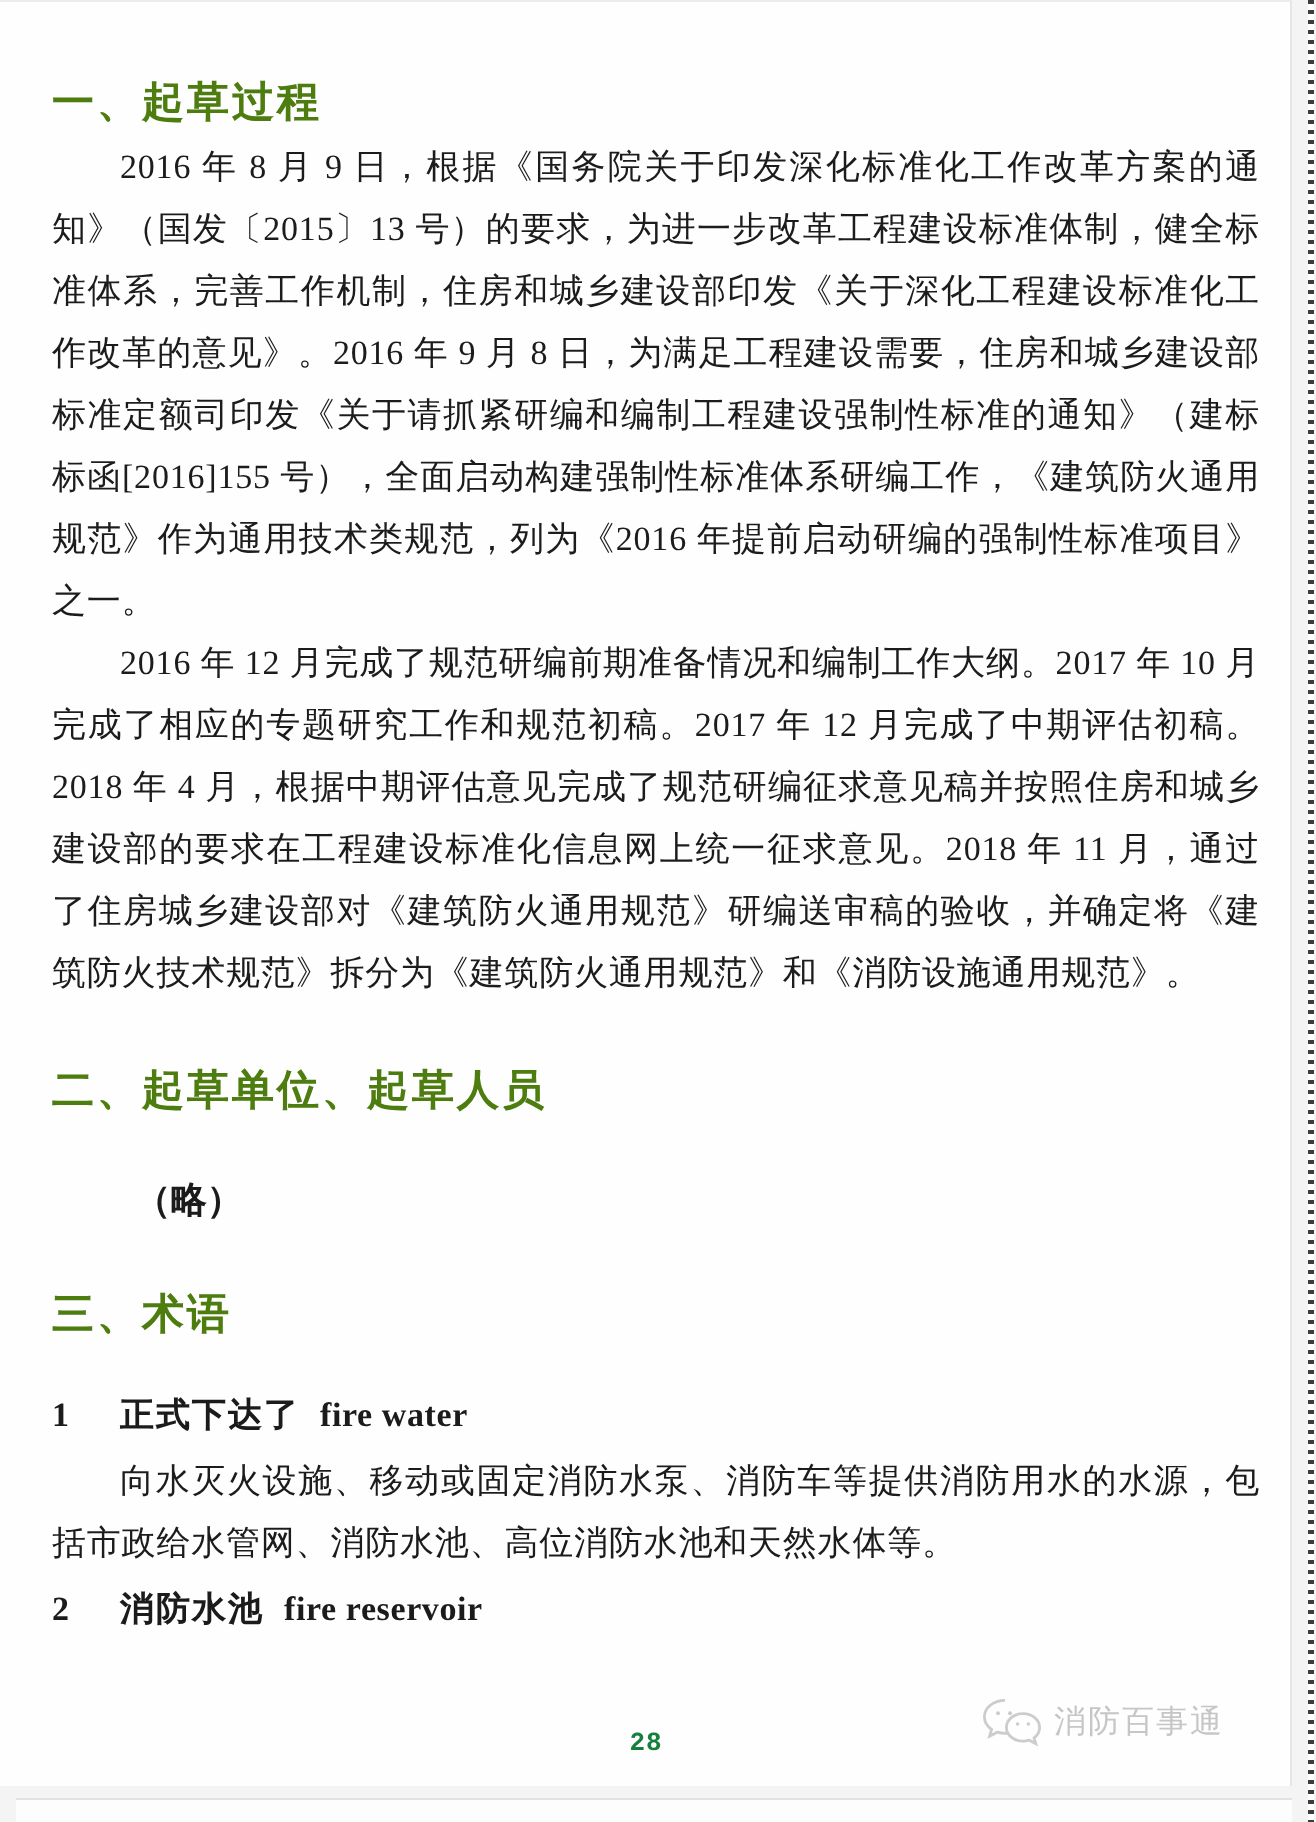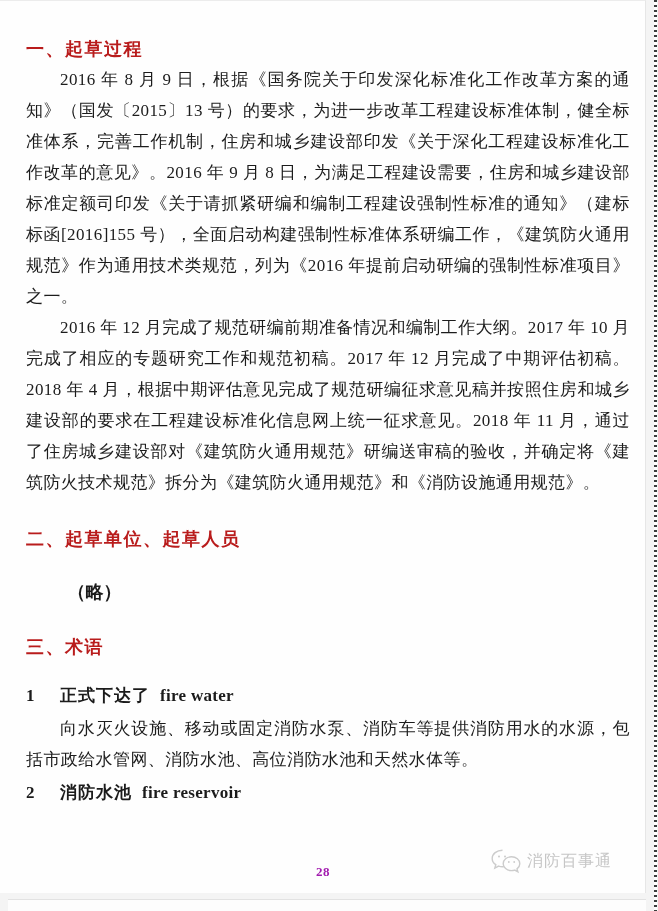--- a/index.html
+++ b/index.html
@@ -31,25 +31,25 @@
     position: absolute;
     right: 1px; top: 0; bottom: 0; width: 3px;
     background-image: repeating-linear-gradient(to bottom, #3c3c3c 0 2px, #ffffff 2px 5px);
   }
   .content {
     position: absolute;
     left: 26px; top: 36px;
     width: 604px;
   }
   .sec-heading {
-    font-size: 18px;
+    font-size: 21px;
     font-weight: bold;
     letter-spacing: 1.5px;
     margin: 0;
-    color: #b91c1c;
+    color: #4d7c0f;
   }
   .body-para {
     font-size: 17px;
     line-height: 31px;
     text-align: justify;
     text-indent: 2em;
     margin: 0;
     letter-spacing: 0.4px;
     color: #1c1c1c;
   }
@@ -74,24 +74,24 @@
   .term-line .term-cn { margin-right: 10px; letter-spacing: 1px; }
   .def-para { margin-top: 2px; }
   .term-2 { margin-top: 2px; }
   .page-footer {
     position: absolute;
     left: 0; top: 861px;
     width: 646px;
     text-align: center;
   }
   .page-number {
-    font-family: Liberation Serif, serif;
+    font-family: Liberation Mono, monospace;
     font-size: 13px;
     font-weight: bold;
-    color: #a21caf;
+    color: #15803d;
     letter-spacing: 0.5px;
   }
   .watermark {
     position: absolute;
     right: 46px; top: 848px;
     display: flex;
     align-items: center;
     gap: 5px;
     color: #c9c9c9;
   }

